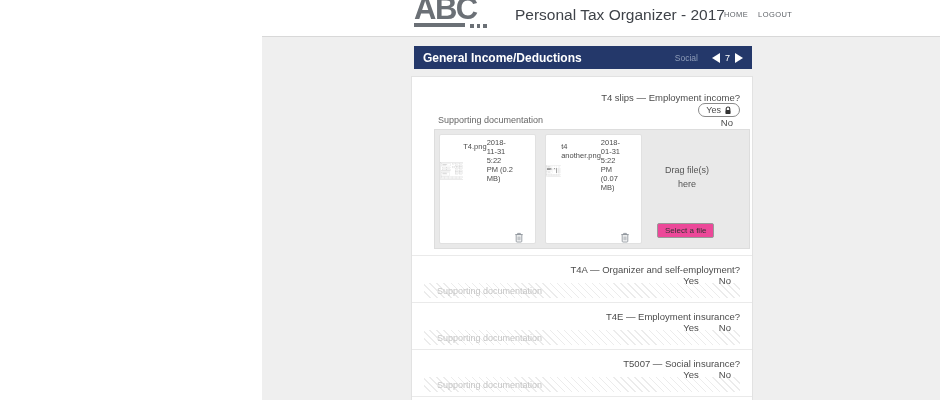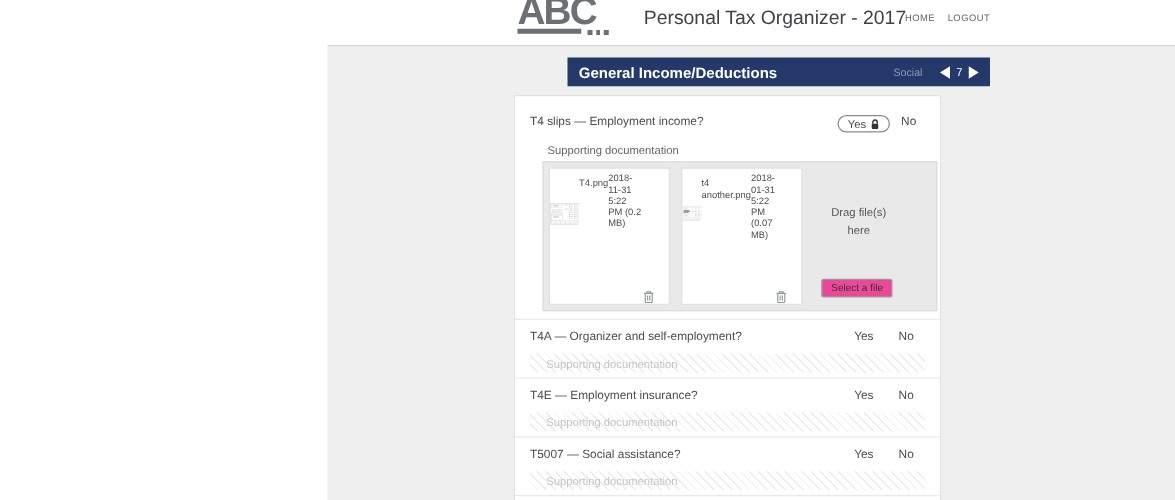--- a/index.html
+++ b/index.html
@@ -19,34 +19,34 @@
   .app-title { position:absolute; left:500px; top:6px; font-size:15.5px; color:#3f4349; }
   .top-nav { position:absolute; left:709px; top:10px; display:flex; gap:10px; }
   .top-nav span { font-size:7.5px; color:#5f6368; letter-spacing:0.4px; cursor:pointer; }
 
   
   .gray-panel { position:absolute; left:262px; top:36px; width:678px; height:364px;
                 background:#efefef; border-top:1px solid #d8d8d8; }
 
   
   .section-bar { position:absolute; left:414px; top:46px; width:338px; height:23px;
-                 background:#24386a; display:flex; align-items:center; padding:0 9px; z-index:2;margin-left:40px; }
+                 background:#24386a; display:flex; align-items:center; padding:0 9px; z-index:2; }
   .section-title { flex:1; color:#ffffff; font-size:12px; font-weight:bold; }
   .section-status { color:#8e9cb8; font-size:8.5px; margin-right:14px; }
   .pager { display:flex; align-items:center; gap:5px; }
   .tri { width:0; height:0; border-top:5px solid transparent; border-bottom:5px solid transparent; cursor:pointer; }
   .tri.left  { border-right:8px solid #ffffff; }
   .tri.right { border-left:8px solid #ffffff; }
   .page-num { color:#ffffff; font-size:9px; }
 
   
   .card { position:absolute; left:411px; top:76px; width:342px; height:332px;
           background:#ffffff; border:1px solid #e2e2e2; z-index:2; }
 
-  .q-row { display:flex; align-items:flex-start; height:13px; }
+  .q-row { display:flex; align-items:flex-end; height:13px;flex-direction:column; }
   .q-label { flex:1; font-size:9.5px; color:#4c4c4c; }
   .yes-pill { display:flex; align-items:center; gap:3px; border:1px solid #8a8a8a;
               border-radius:9px; padding:1px 7px; font-size:9px; color:#4c4c4c; cursor:pointer; }
   .opt { font-size:9.5px; color:#4c4c4c; cursor:pointer; }
   .opt.no1 { margin-left:9px; margin-right:7px; }
   .plain-opts { display:flex; gap:20px; margin-right:9px; }
 
   .block-first { padding:15px 12px 0 12px; }
   .doc-label { margin:10px 0 4px 14px; font-size:9px; color:#666666; }
   .doc-box { margin-left:10px; width:316px; height:120px; background:#e9e9e9;
@@ -262,21 +262,21 @@
       <div class="plain-opts">
         <span class="opt">Yes</span>
         <span class="opt">No</span>
       </div>
     </div>
     <div class="striped">Supporting documentation</div>
   </div>
 
   <div class="q-block mid">
     <div class="q-row">
-      <div class="q-label">T5007 — Social assistance?</div>
+      <div class="q-label">T5007 — Social insurance?</div>
       <div class="plain-opts">
         <span class="opt">Yes</span>
         <span class="opt">No</span>
       </div>
     </div>
     <div class="striped">Supporting documentation</div>
   </div>
 
   <div class="q-block last mid">
     

